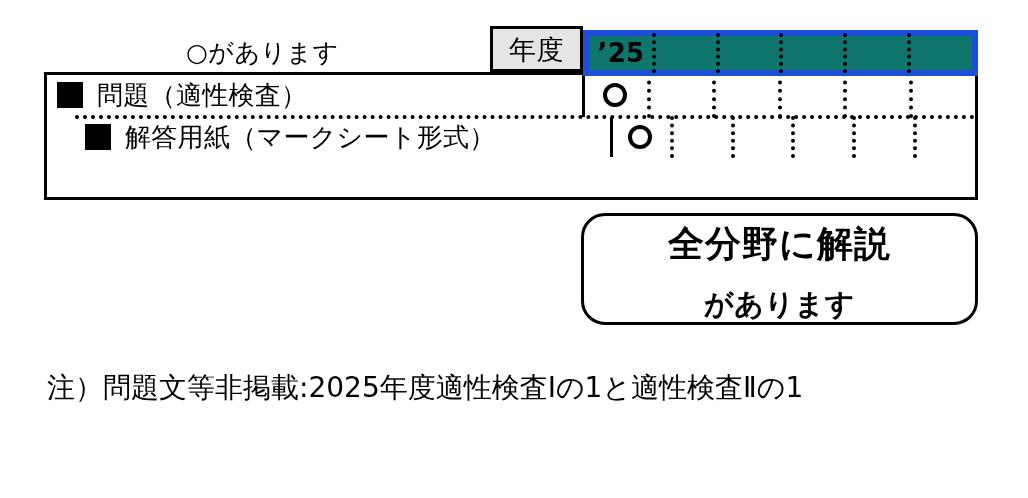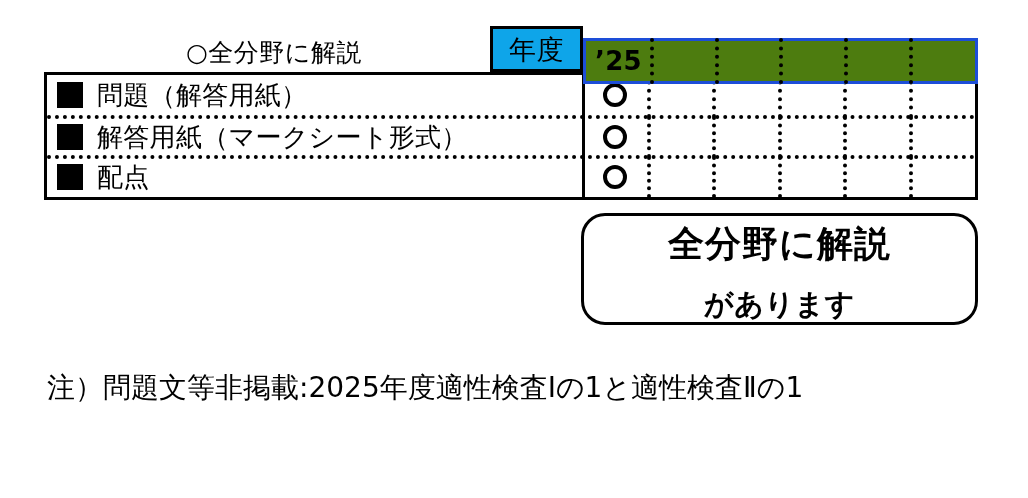--- a/index.html
+++ b/index.html
@@ -30,43 +30,43 @@
 
   
   .year-header-box {
     position: absolute;
     left: 490px;
     top: 26px;
     width: 93px;
     height: 46px;
     border: 3px solid #000;
     box-sizing: border-box;
-    background: #0ea5e9;
+    background: #e5e5e5;
     z-index: 4;
     display: flex;
     align-items: center;
     justify-content: center;
   }
   .year-header-box span {
     font-size: 27px;
     line-height: 1;
     letter-spacing: 0.5px;
     white-space: nowrap;
   }
 
   
   .year-strip {
     position: absolute;
     left: 583px;
-    top: 38px;
+    top: 30px;
     width: 395px;
     height: 46px;
-    border: 3px solid #1d4ed8;
-    box-sizing: border-box;
-    background: #4d7c0f;
+    border: 6px solid #1d4ed8;
+    box-sizing: border-box;
+    background: #0f766e;
     z-index: 3;
     display: flex;
   }
   .year-strip .ycell {
     flex: 1 1 0;
     position: relative;
     display: flex;
     align-items: center;
     justify-content: center;
     font-size: 26px;
@@ -98,20 +98,21 @@
   }
   .trow {
     position: relative;
     height: 40px;
     display: flex;
     align-items: center;
     box-sizing: border-box;
   }
   .trow + .trow {
     border-top: 4px dotted #000;
+    margin-left: 28px;
   }
   .label-cell {
     width: 535px;
     flex: 0 0 535px;
     display: flex;
     align-items: center;
     height: 100%;
     box-sizing: border-box;
     padding-left: 10px;
     position: relative;
@@ -210,21 +211,21 @@
     font-size: 28px;
     line-height: 34px;
     letter-spacing: 0px;
     white-space: nowrap;
   }
 </style>
 </head>
 <body>
 
 <div class="legend">
-  <span>○全分野に解説</span>
+  <span>○があります</span>
 </div>
 
 <div class="year-header-box">
   <span>年度</span>
 </div>
 
 <div class="year-strip">
   <div class="ycell">
     <span>’25</span>
   </div>
@@ -243,21 +244,21 @@
   <div class="ycell">
     <span></span>
   </div>
 </div>
 
 <div class="main-table">
 
   <div class="trow">
     <div class="label-cell">
       <span class="bullet"></span>
-      <span class="row-label">問題（解答用紙）</span>
+      <span class="row-label">問題（適性検査）</span>
     </div>
     <div class="marks-cell">
       <div class="mcell">
         <span class="circle-mark"></span>
       </div>
       <div class="mcell"></div>
       <div class="mcell"></div>
       <div class="mcell"></div>
       <div class="mcell"></div>
       <div class="mcell"></div>
@@ -274,36 +275,20 @@
         <span class="circle-mark"></span>
       </div>
       <div class="mcell"></div>
       <div class="mcell"></div>
       <div class="mcell"></div>
       <div class="mcell"></div>
       <div class="mcell"></div>
     </div>
   </div>
 
-  <div class="trow">
-    <div class="label-cell">
-      <span class="bullet"></span>
-      <span class="row-label">配点</span>
-    </div>
-    <div class="marks-cell">
-      <div class="mcell">
-        <span class="circle-mark"></span>
-      </div>
-      <div class="mcell"></div>
-      <div class="mcell"></div>
-      <div class="mcell"></div>
-      <div class="mcell"></div>
-      <div class="mcell"></div>
-    </div>
-  </div>
 
 </div>
 
 <div class="callout">
   <div class="callout-line1">全分野に解説</div>
   <div class="callout-line2">があります</div>
 </div>
 
 <div class="footnote">注）問題文等非掲載:2025年度適性検査Ⅰの1と適性検査Ⅱの1</div>
 

